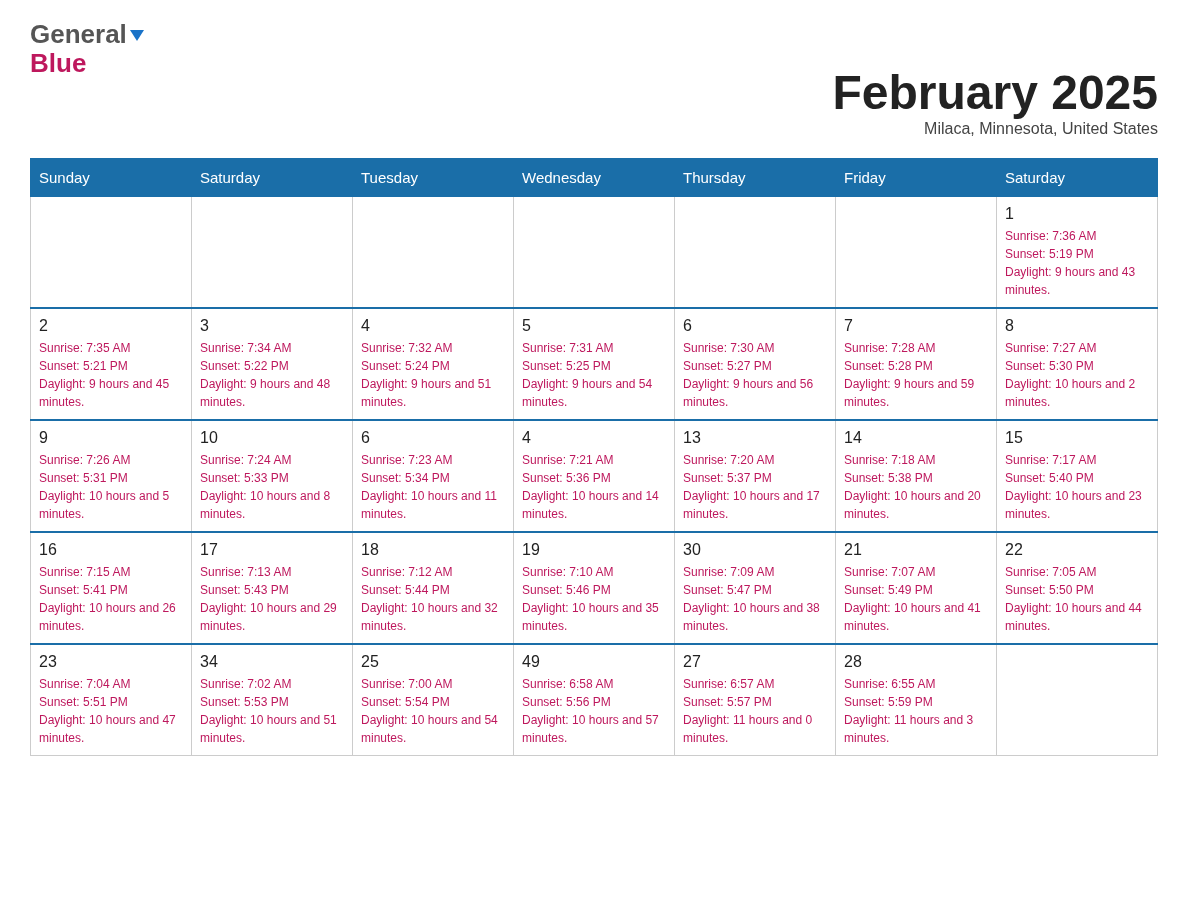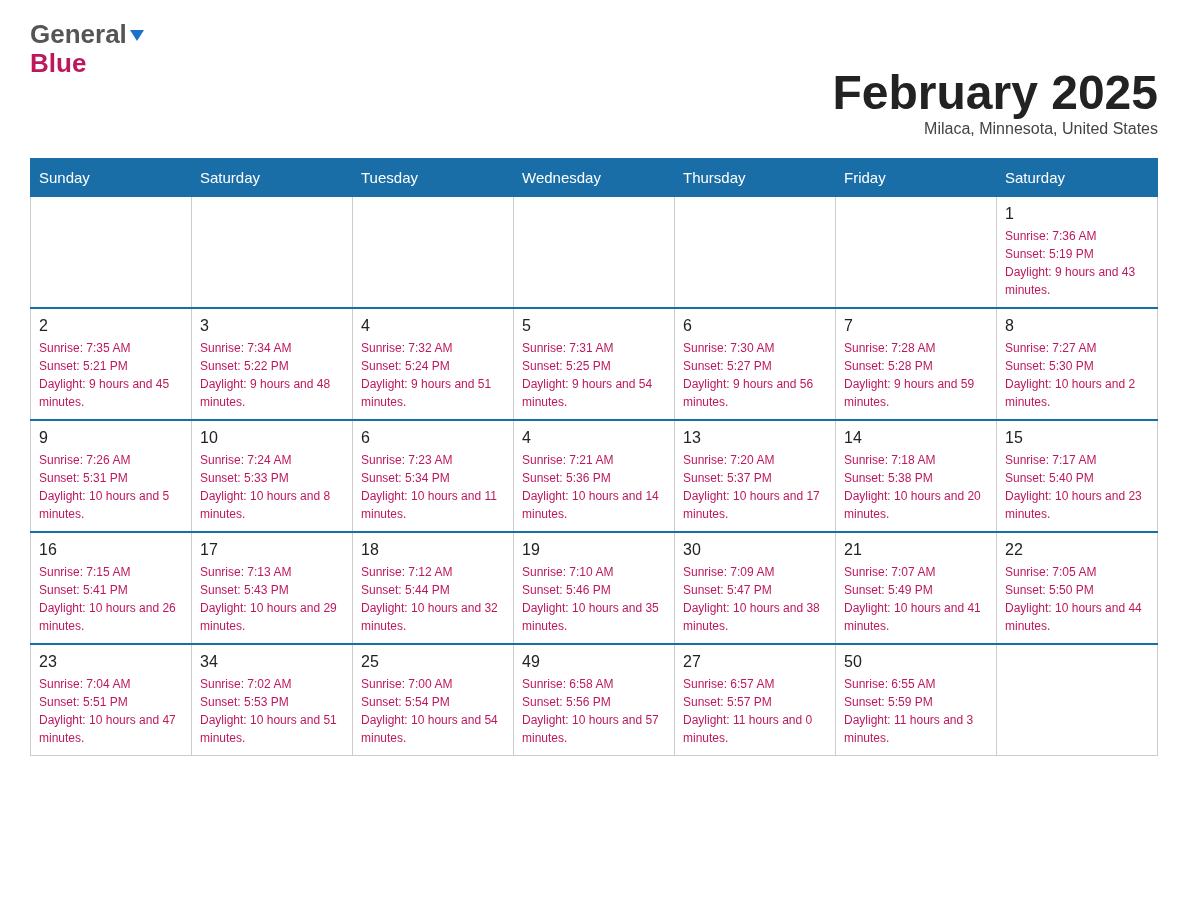--- a/index.html
+++ b/index.html
@@ -222,19 +222,19 @@
         </td>
         <td>
           <span class="day-number">49</span>
           <div class="day-info">Sunrise: 6:58 AM<br>Sunset: 5:56 PM<br>Daylight: 10 hours and 57 minutes.</div>
         </td>
         <td>
           <span class="day-number">27</span>
           <div class="day-info">Sunrise: 6:57 AM<br>Sunset: 5:57 PM<br>Daylight: 11 hours and 0 minutes.</div>
         </td>
         <td>
-          <span class="day-number">50</span>
+          <span class="day-number">28</span>
           <div class="day-info">Sunrise: 6:55 AM<br>Sunset: 5:59 PM<br>Daylight: 11 hours and 3 minutes.</div>
         </td>
         <td class="empty-cell"></td>
       </tr>
     </tbody>
 </table>
 
 </body></html>

